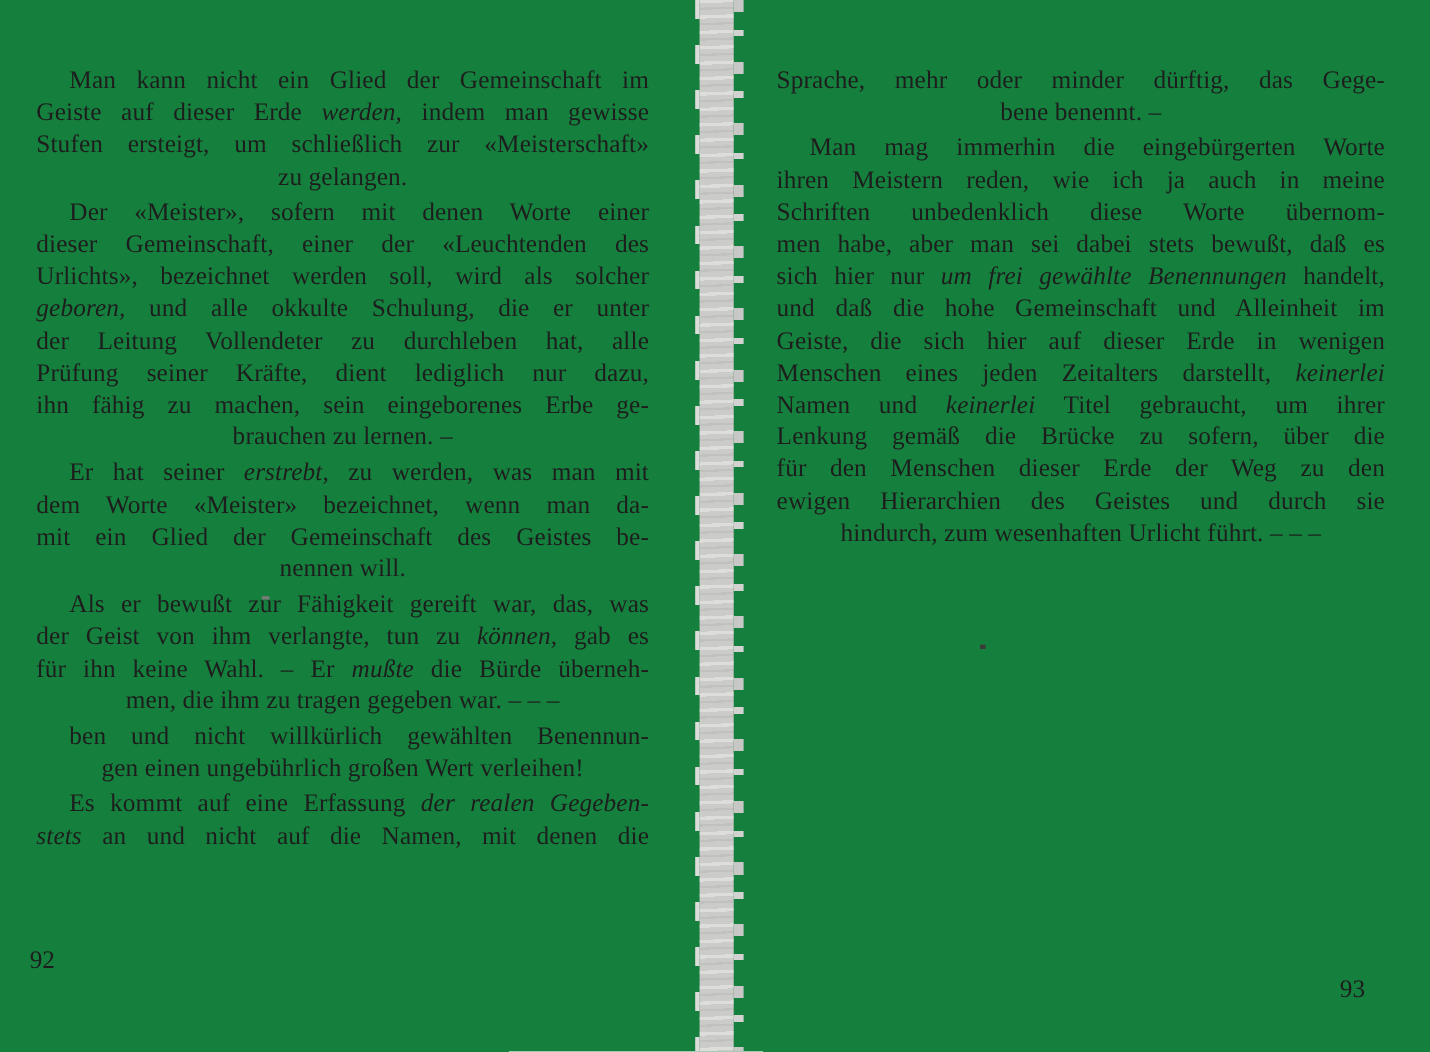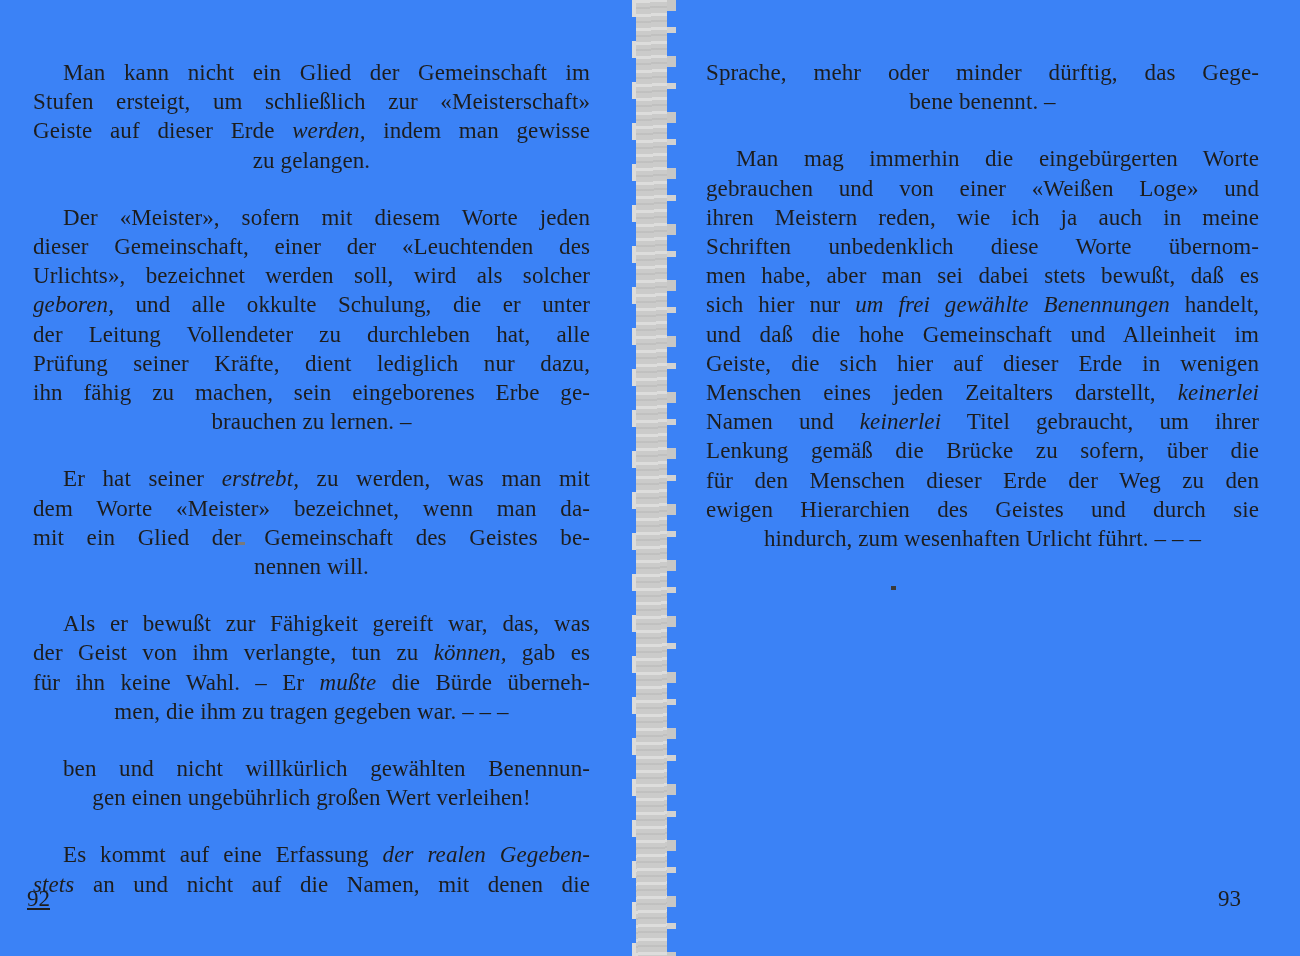--- a/index.html
+++ b/index.html
@@ -7,48 +7,48 @@
     padding: 0;
     width: 1300px;
     height: 956px;
     background: #ffffff;
     overflow: hidden;
   }
   .sheet {
     position: relative;
     width: 1300px;
     height: 956px;
-    background: #3b82f6;
+    background: #15803d;
     font-family: "Liberation Serif", "DejaVu Serif", serif;
     color: #1d1d1d;
   }
   .page-col {
     position: absolute;
     top: 58px;
     font-size: 23px;
     line-height: 29.2px;
     letter-spacing: 0.1px;
   }
   #left-col  { left: 33px;  width: 557px; }
   #right-col { left: 706px; width: 553px; }
 
-  .para { margin-top: 28px; }
+  .para { margin-top: 3px; }
   .para:first-child { margin-top: 0; }
   .para.indent > .line:first-child { padding-left: 30px; }
 
   .line { text-align: center; white-space: normal; }
   .line.j { text-align: justify; text-align-last: justify; }
   .it { font-style: italic; }
 
   .pageno {
     position: absolute;
     font-size: 23px;
     color: #1d1d1d;
   }
-  #pn-left  { left: 27px;  top: 886px; text-decoration: underline; }
+  #pn-left  { left: 27px;  top: 860px; }
   #pn-right { left: 1199px; top: 886px; margin-left: 19px; }
 
   
   #gutter {
     position: absolute;
     left: 636px;
     top: 0;
     width: 31px;
     height: 956px;
     background-color: #cbcbca;
@@ -90,26 +90,26 @@
   #speck-2 { left: 891px; top: 586px; width: 5px; height: 4px; background: #3a3a3a; }
 </style>
 </head>
 <body>
 
 <div class="sheet">
 
   <div class="page-col" id="left-col">
       <div class="para indent">
         <div class="line j"><span>Man kann nicht ein Glied der Gemeinschaft im</span></div>
+        <div class="line j"><span>Geiste auf dieser Erde </span><span class="it">werden,</span><span> indem man gewisse</span></div>
         <div class="line j"><span>Stufen ersteigt, um schließlich zur «Meisterschaft»</span></div>
-        <div class="line j"><span>Geiste auf dieser Erde </span><span class="it">werden,</span><span> indem man gewisse</span></div>
         <div class="line"><span>zu gelangen.</span></div>
       </div>
       <div class="para indent">
-        <div class="line j"><span>Der «Meister», sofern mit diesem Worte jeden</span></div>
+        <div class="line j"><span>Der «Meister», sofern mit denen Worte einer</span></div>
         <div class="line j"><span>dieser Gemeinschaft, einer der «Leuchtenden des</span></div>
         <div class="line j"><span>Urlichts», bezeichnet werden soll, wird als solcher</span></div>
         <div class="line j"><span class="it">geboren,</span><span> und alle okkulte Schulung, die er unter</span></div>
         <div class="line j"><span>der Leitung Vollendeter zu durchleben hat, alle</span></div>
         <div class="line j"><span>Prüfung seiner Kräfte, dient lediglich nur dazu,</span></div>
         <div class="line j"><span>ihn fähig zu machen, sein eingeborenes Erbe ge-</span></div>
         <div class="line"><span>brauchen zu lernen. –</span></div>
       </div>
       <div class="para indent">
         <div class="line j"><span>Er hat seiner </span><span class="it">erstrebt,</span><span> zu werden, was man mit</span></div>
@@ -135,21 +135,20 @@
 
   <div id="gutter"></div>
 
   <div class="page-col" id="right-col">
       <div class="para">
         <div class="line j"><span>Sprache, mehr oder minder dürftig, das Gege-</span></div>
         <div class="line"><span>bene benennt. –</span></div>
       </div>
       <div class="para indent">
         <div class="line j"><span>Man mag immerhin die eingebürgerten Worte</span></div>
-        <div class="line j"><span>gebrauchen und von einer «Weißen Loge» und</span></div>
         <div class="line j"><span>ihren Meistern reden, wie ich ja auch in meine</span></div>
         <div class="line j"><span>Schriften unbedenklich diese Worte übernom-</span></div>
         <div class="line j"><span>men habe, aber man sei dabei stets bewußt, daß es</span></div>
         <div class="line j"><span>sich hier nur </span><span class="it">um frei gewählte Benennungen</span><span> handelt,</span></div>
         <div class="line j"><span>und daß die hohe Gemeinschaft und Alleinheit im</span></div>
         <div class="line j"><span>Geiste, die sich hier auf dieser Erde in wenigen</span></div>
         <div class="line j"><span>Menschen eines jeden Zeitalters darstellt, </span><span class="it">keinerlei</span></div>
         <div class="line j"><span>Namen und </span><span class="it">keinerlei</span><span> Titel gebraucht, um ihrer</span></div>
         <div class="line j"><span>Lenkung gemäß die Brücke zu sofern, über die</span></div>
         <div class="line j"><span>für den Menschen dieser Erde der Weg zu den</span></div>

